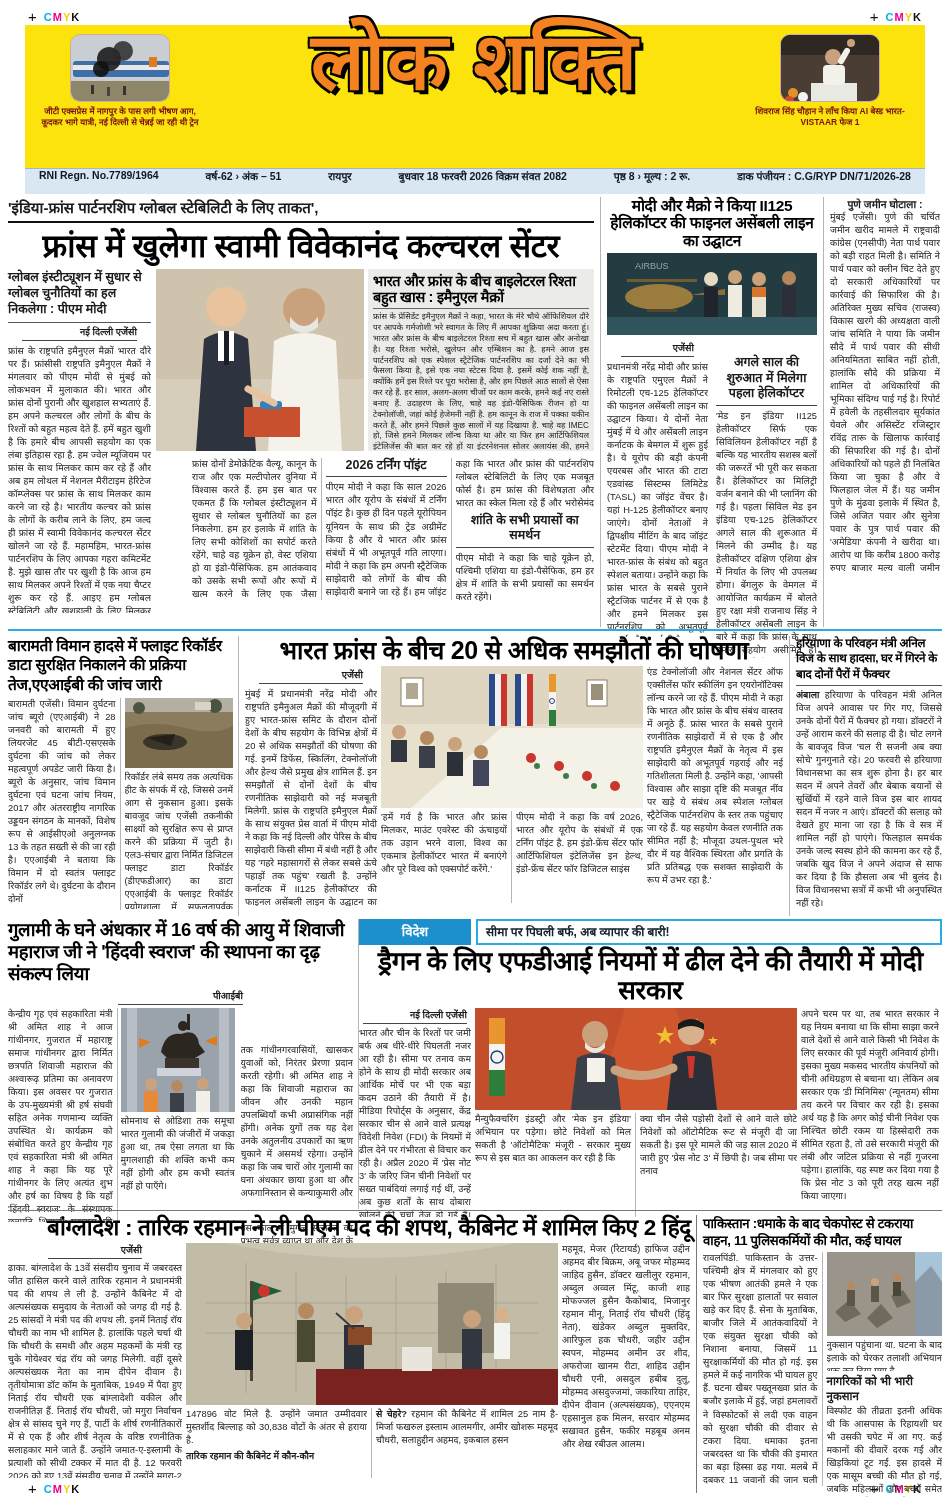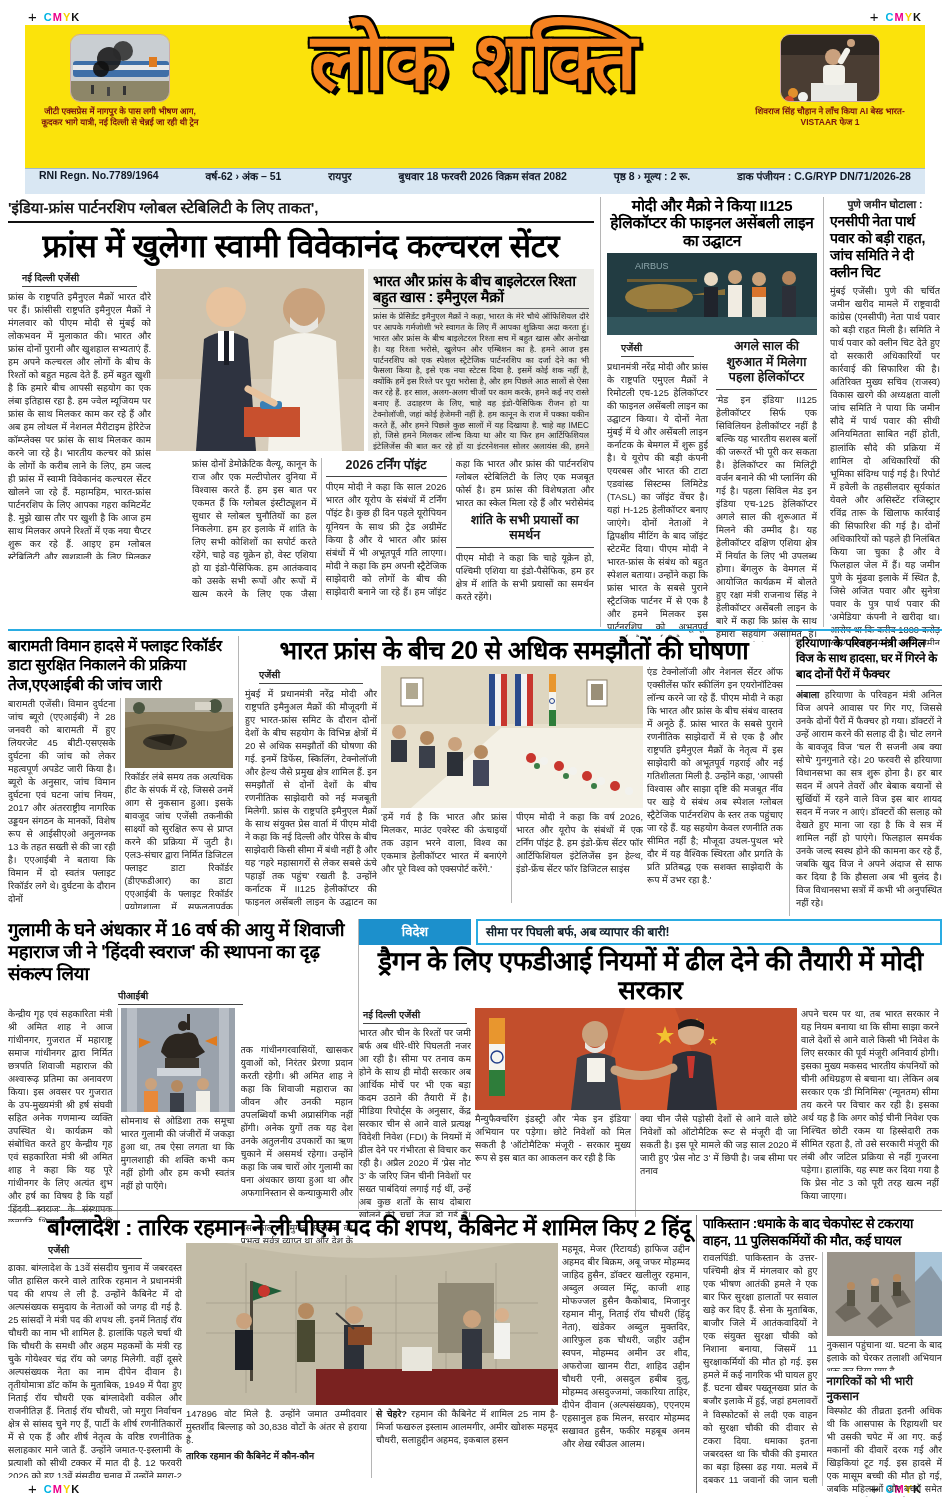--- a/index.html
+++ b/index.html
@@ -20,21 +20,21 @@
   .mh-title{font-size:79px;line-height:1.05;font-weight:bold;color:#f58220;
             text-shadow:2px 2px 0 #000,-2px -2px 0 #000,2px -2px 0 #000,-2px 2px 0 #000,4px 4px 0 #000;
             letter-spacing:2px;margin-top:-4px;}
   
   .infobar{position:absolute;left:25px;top:168px;width:900px;height:26px;background:#d9e7f3;border-top:1px solid #9db8cc;
            display:flex;align-items:flex-start;justify-content:space-between;padding:0 14px;font-size:10.5px;font-weight:bold;color:#101826;}
   
   .kicker{font-weight:bold;}
   .hl{font-weight:bold;color:#000;line-height:1.12;letter-spacing:-0.3px;}
   .bt{font-size:9.3px;line-height:1.4;text-align:justify;color:#1c1c1c;overflow:hidden;}
-  .byline{font-size:9.5px;font-weight:bold;text-align:left;border-bottom:1px solid #444;padding-bottom:2px;margin:2px 14px 4px 14px;}
+  .byline{font-size:9.5px;font-weight:bold;text-align:right;border-bottom:1px solid #444;padding-bottom:2px;margin:2px 14px 4px 14px;}
   .subhead{font-weight:bold;font-size:12.5px;line-height:1.25;text-align:center;border-bottom:1px solid #444;padding-bottom:3px;margin-bottom:4px;}
   .vrule{border-right:1px solid #b5b5b5;}
   .photo{position:relative;overflow:hidden;background:#ccc;}
   svg{display:block;}
   
   .band1{position:absolute;left:8px;top:197px;width:934px;height:430px;display:flex;}
   .rule-cyan{position:absolute;left:8px;top:629px;width:934px;height:0;border-top:2.5px solid #2aace2;}
   .band2{position:absolute;left:8px;top:636px;width:934px;height:280px;display:flex;}
   .band3{position:absolute;left:8px;top:919px;width:934px;height:290px;display:flex;}
   .rule-grey{position:absolute;left:8px;top:1210px;width:934px;border-top:1.5px solid #777;}
@@ -55,21 +55,21 @@
   .lead-botrow{display:flex;height:142px;margin-top:3px;}
   .lead-c2{width:140px;padding-right:4px;margin-left:36px;}
   .lead-c3{width:140px;padding:0 4px;}
   .lead-c4{width:154px;padding-left:4px;}
   
   .heli{width:224px;padding:0 6px;border-left:1px solid #b5b5b5;border-right:1px solid #b5b5b5;}
   .heli-hl{font-size:15.5px;text-align:center;}
   .heli-photo{width:100%;height:82px;margin:4px 0;}
   .heli-cols{display:flex;height:300px;}
   .heli-a{width:50%;padding-right:4px;}
-  .heli-b{width:50%;padding-left:4px;}
+  .heli-b{width:50%;padding-left:4px;margin-top:16px;}
   
   .ncp{width:116px;padding-left:6px;}
   .ncp-kick{font-size:10.5px;font-weight:bold;text-align:center;}
   .ncp-hl{font-size:14px;line-height:1.22;margin:2px 0 4px 0;}
   
   .bara{width:230px;padding-right:5px;}
   .bara-hl{font-size:15.5px;line-height:1.25;margin-bottom:4px;}
   .bara-cols{display:flex;height:212px;}
   .bara-c1{width:50%;padding-right:4px;}
   .bara-c2{width:50%;padding-left:4px;}
@@ -203,20 +203,21 @@
     <span>डाक पंजीयन : C.G/RYP DN/71/2026-28</span>
   </div>
 
   <div class="band1">
 
     <div class="lead">
       <div class="lead-kicker kicker">'इंडिया-फ्रांस पार्टनरशिप ग्लोबल स्टेबिलिटी के लिए ताकत',</div>
       <div class="hl lead-hl">फ्रांस में खुलेगा स्वामी विवेकानंद कल्चरल सेंटर</div>
       <div class="lead-cols">
         <div class="lead-c1">
+          <div class="lead-sub">ग्लोबल इंस्टीट्यूशन में सुधार से ग्लोबल चुनौतियों का हल निकलेगा : पीएम मोदी</div>
           <div class="byline">नई दिल्ली एजेंसी</div>
           <div class="bt" style="height:268px;">फ्रांस के राष्ट्रपति इमैनुएल मैक्रों भारत दौरे पर हैं। फ्रांसीसी राष्ट्रपति इमैनुएल मैक्रों ने मंगलवार को पीएम मोदी से मुंबई को लोकभवन में मुलाकात की। भारत और फ्रांस दोनों पुरानी और खुशहाल सभ्यताएं हैं. हम अपने कल्चरल और लोगों के बीच के रिश्तों को बहुत महत्व देते हैं. हमें बहुत खुशी है कि हमारे बीच आपसी सहयोग का एक लंबा इतिहास रहा है. हम ज्वेल म्यूजियम पर फ्रांस के साथ मिलकर काम कर रहे हैं और अब हम लोथल में नेशनल मैरीटाइम हेरिटेज कॉम्प्लेक्स पर फ्रांस के साथ मिलकर काम करने जा रहे है। भारतीय कल्चर को फ्रांस के लोगों के करीब लाने के लिए, हम जल्द ही फ्रांस में स्वामी विवेकानंद कल्चरल सेंटर खोलने जा रहे हैं. महामहिम, भारत-फ्रांस पार्टनरशिप के लिए आपका गहरा कमिटमेंट है. मुझे खास तौर पर खुशी है कि आज हम साथ मिलकर अपने रिश्तों में एक नया चैप्टर शुरू कर रहे हैं. आइए हम ग्लोबल स्टेबिलिटी और खुशहाली के लिए मिलकर काम करें. नरेंद्र मोदी ने कहा, भारत और</div>
         </div>
         <div class="lead-mid">
           <div class="lead-toprow">
             <div class="photo lead-photo">
               <svg width="208" height="182" viewBox="0 0 208 182">
                 <rect width="208" height="182" fill="#d7cdbb"></rect>
                 <rect x="0" y="0" width="208" height="110" fill="#cfc3ad"></rect>
                 <circle cx="70" cy="38" r="20" fill="#e8c39e"></circle>
@@ -281,21 +282,20 @@
         </div>
         <div class="heli-b">
           <div class="subhead">अगले साल की शुरुआत में मिलेगा पहला हेलिकॉप्टर</div>
           <div class="bt" style="height:248px;">'मेड इन इंडिया' II125 हेलीकॉप्टर सिर्फ एक सिविलियन हेलीकॉप्टर नहीं है बल्कि यह भारतीय सशस्त्र बलों की जरूरतें भी पूरी कर सकता है। हेलिकॉप्टर का मिलिट्री वर्जन बनाने की भी प्लानिंग की गई है। पहला सिविल मेड इन इंडिया एच-125 हेलिकॉप्टर अगले साल की शुरूआत में मिलने की उम्मीद है। यह हेलीकॉप्टर दक्षिण एशिया क्षेत्र में निर्यात के लिए भी उपलब्ध होगा। बेंगलुरु के वेमगल में आयोजित कार्यक्रम में बोलते हुए रक्षा मंत्री राजनाथ सिंह ने हेलीकॉप्टर असेंबली लाइन के बारे में कहा कि फ्रांस के साथ हमारा सहयोग असीमित है। एच-125 हेलीकॉप्टर में एक पायलट और छह यात्री बैठ सकते हैं।</div>
         </div>
       </div>
     </div>
 
     <div class="ncp">
       <div class="ncp-kick">पुणे जमीन घोटाला :</div>
-      <div class="hl ncp-hl">एनसीपी नेता पार्थ पवार को बड़ी राहत, जांच समिति ने दी क्लीन चिट</div>
       <div class="bt" style="height:360px;">मुंबई एजेंसी। पुणे की चर्चित जमीन खरीद मामले में राष्ट्रवादी कांग्रेस (एनसीपी) नेता पार्थ पवार को बड़ी राहत मिली है। समिति ने पार्थ पवार को क्लीन चिट देते हुए दो सरकारी अधिकारियों पर कार्रवाई की सिफारिश की है। अतिरिक्त मुख्य सचिव (राजस्व) विकास खरगे की अध्यक्षता वाली जांच समिति ने पाया कि जमीन सौदे में पार्थ पवार की सीधी अनियमितता साबित नहीं होती, हालांकि सौदे की प्रक्रिया में शामिल दो अधिकारियों की भूमिका संदिग्ध पाई गई है। रिपोर्ट में हवेली के तहसीलदार सूर्यकांत येवले और असिस्टेंट रजिस्ट्रार रविंद्र तारू के खिलाफ कार्रवाई की सिफारिश की गई है। दोनों अधिकारियों को पहले ही निलंबित किया जा चुका है और वे फिलहाल जेल में हैं। यह जमीन पुणे के मुंढवा इलाके में स्थित है, जिसे अजित पवार और सुनेत्रा पवार के पुत्र पार्थ पवार की 'अमेडिया' कंपनी ने खरीदा था। आरोप था कि करीब 1800 करोड़ रुपए बाजार मूल्य वाली जमीन मात्र 300 करोड़ रुपए में खरीदी गई और 21 करोड़ रुपए की स्टांप ड्यूटी भी माफ कर दी गई।</div>
     </div>
   </div>
 
   <div class="rule-cyan"></div>
 
   <div class="band2">
 
     <div class="bara">
       <div class="hl bara-hl">बारामती विमान हादसे में फ्लाइट रिकॉर्डर डाटा सुरक्षित निकालने की प्रक्रिया तेज,एएआईबी की जांच जारी</div>

